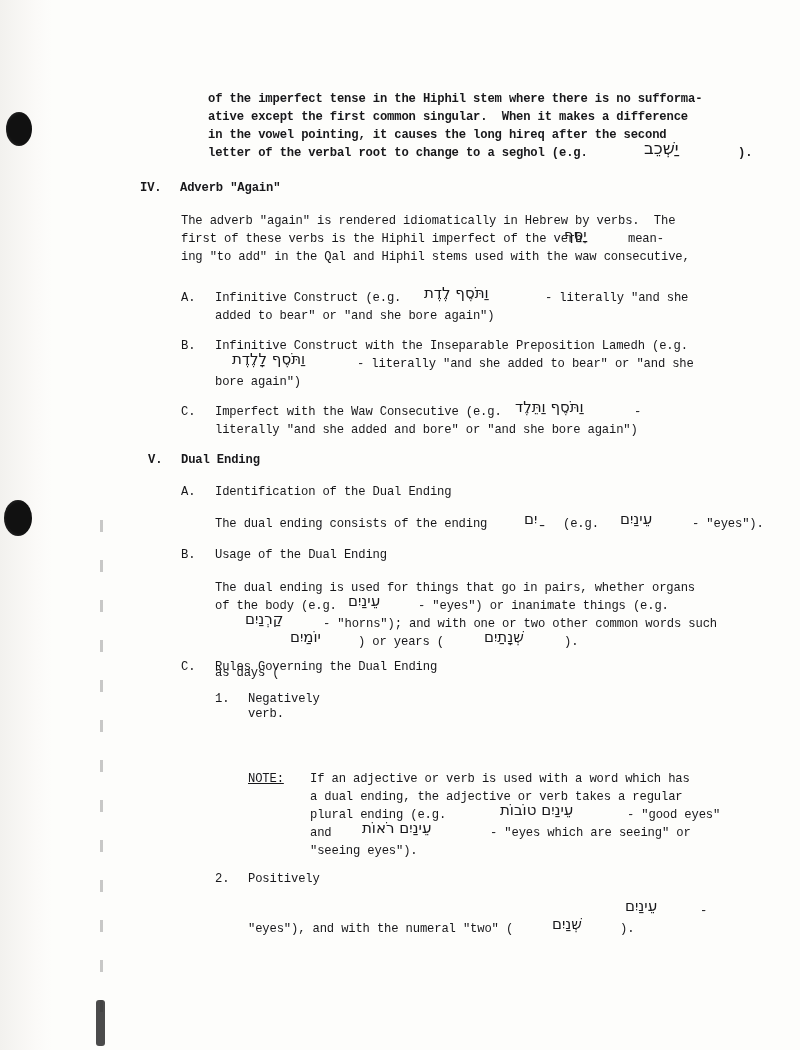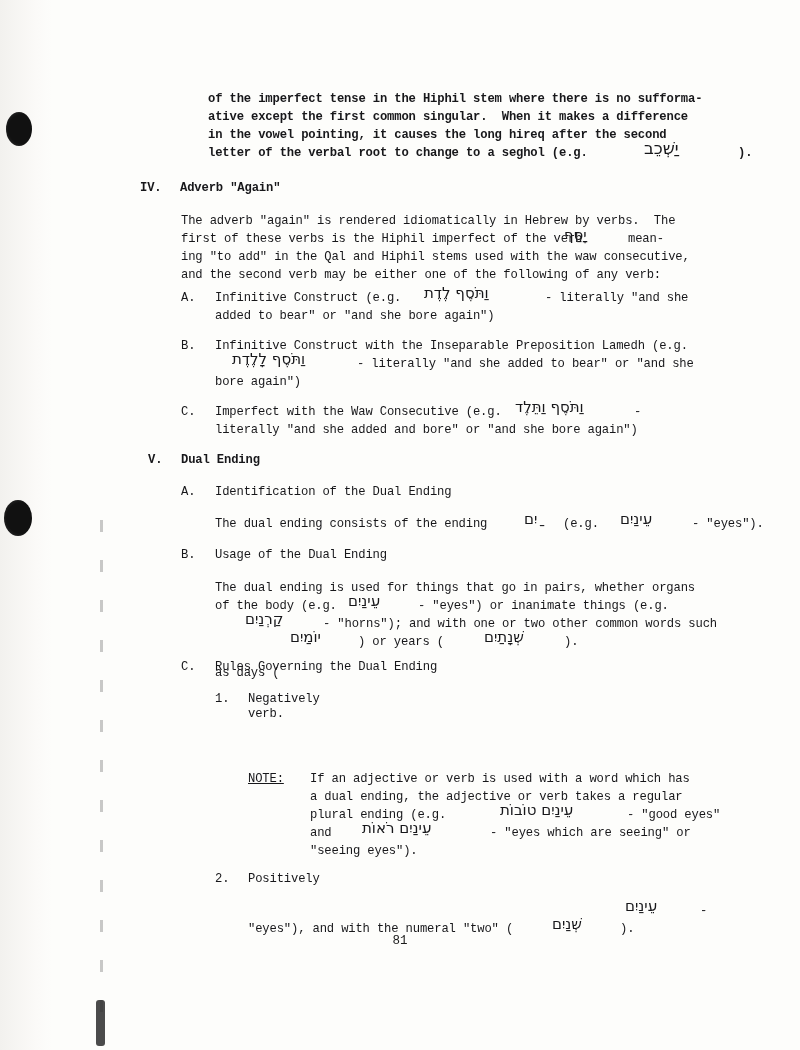--- a/index.html
+++ b/index.html
@@ -133,21 +133,20 @@
     <div class="ln bold" style="left:738px; top:145px;">).</div>
 
     <div class="ln heading" style="left:140px; top:180px;">IV.</div>
     <div class="ln heading" style="left:180px; top:180px;">Adverb "Again"</div>
 
     <div class="ln" style="left:181px; top:213px;">The adverb "again" is rendered idiomatically in Hebrew by verbs.  The</div>
     <div class="ln" style="left:181px; top:231px;">first of these verbs is the Hiphil imperfect of the verb</div>
     <div class="ln heb" style="left:564px; top:227px;">יָסַף</div>
     <div class="ln" style="left:628px; top:231px;">mean-</div>
     <div class="ln" style="left:181px; top:249px;">ing "to add" in the Qal and Hiphil stems used with the waw consecutive,</div>
-    <div class="ln" style="left:181px; top:267px;">and the second verb may be either one of the following of any verb:</div>
 
     <div class="ln" style="left:181px; top:290px;">A.</div>
     <div class="ln" style="left:215px; top:290px;">Infinitive Construct (e.g.</div>
     <div class="ln heb" style="left:424px; top:285px;">וַתֹּסֶף לֶדֶת</div>
     <div class="ln" style="left:545px; top:290px;">- literally "and she</div>
     <div class="ln" style="left:215px; top:308px;">added to bear" or "and she bore again")</div>
 
     <div class="ln" style="left:181px; top:338px;">B.</div>
     <div class="ln" style="left:215px; top:338px;">Infinitive Construct with the Inseparable Preposition Lamedh (e.g.</div>
     <div class="ln heb" style="left:232px; top:351px;">וַתֹּסֶף לָלֶדֶת</div>
@@ -204,15 +203,14 @@
     <div class="ln" style="left:310px; top:843px;">"seeing eyes").</div>
 
     <div class="ln" style="left:215px; top:871px;">2.</div>
     <div class="ln" style="left:248px; top:871px;">Positively</div>
     <div class="ln heb" style="left:625px; top:898px;">עֵינַיִם</div>
     <div class="ln" style="left:700px; top:903px;">-</div>
     <div class="ln" style="left:248px; top:921px;">"eyes"), and with the numeral "two" (</div>
     <div class="ln heb" style="left:552px; top:916px;">שְׁנַיִם</div>
     <div class="ln" style="left:620px; top:921px;">).</div>
 
-    <div id="page-number">81</div>
   </div>
 </div>
 
 </body></html>

